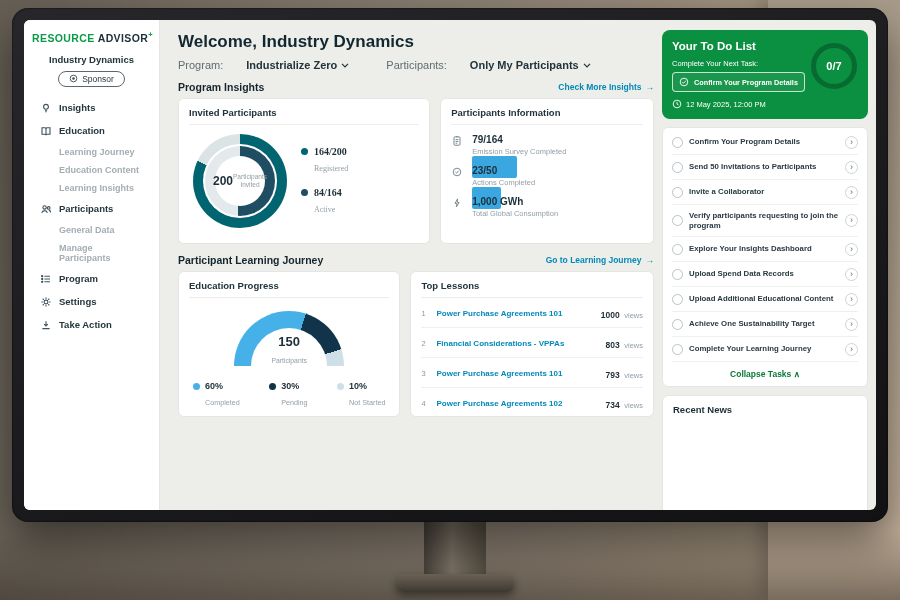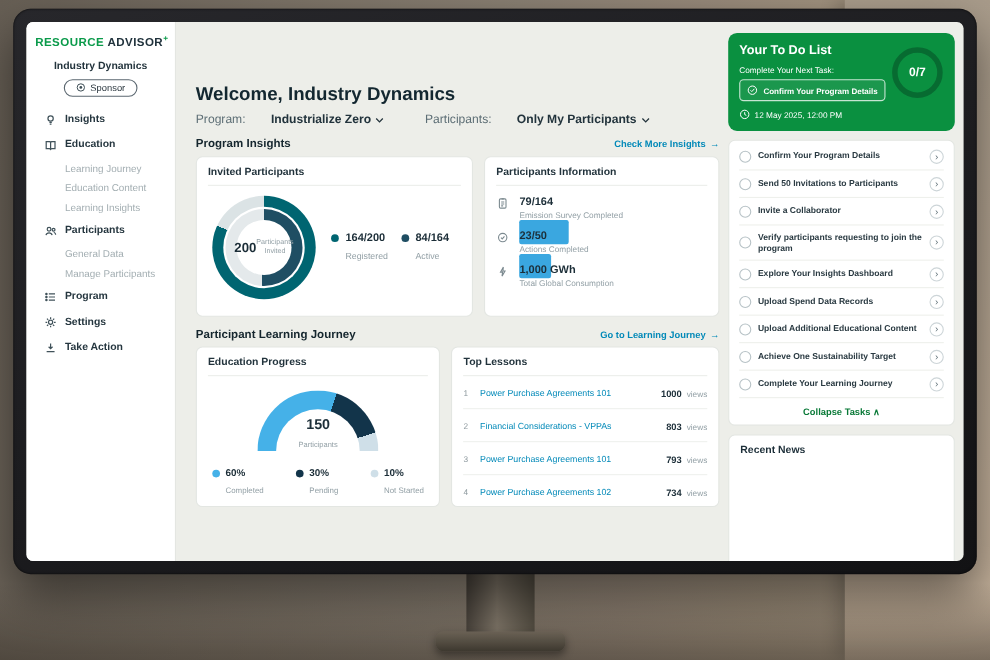--- a/index.html
+++ b/index.html
@@ -26,24 +26,24 @@
   .sidebar { width:136px; min-width:136px; background:#fff; border-right:1px solid #e4e6e2; padding:10px 8px; }
   .logo { font-size:10.5px; font-weight:bold; letter-spacing:.4px; white-space:nowrap; }
   .logo-green { color:#0a9a4a; } .logo-dark { color:#20323c; } .logo-plus { color:#0a9a4a; font-size:7.5px; vertical-align:super; }
   .org { margin-top:10px; text-align:center; font-size:9.5px; font-weight:bold; color:#22333c; }
   .sponsor { margin:6px auto 10px; display:flex; align-items:center; gap:4px; border:1px solid #5b6770;
     border-radius:10px; background:#fff; padding:2px 10px; font-size:8.5px; color:#2a363e; cursor:pointer; width:fit-content; }
   .nav-item { display:flex; align-items:center; gap:7px; padding:5px 8px; font-size:9.5px; font-weight:bold;
     color:#25363f; border-radius:12px; margin:1px 0; cursor:pointer; }
   .nav-item.active { background:#dff1e3; }
   .nav-ico { width:12px; height:12px; display:inline-flex; flex:none; }
-  .nav-sub { display:block; padding:4px 8px 4px 27px; font-size:9px; color:#a3aeb2; font-weight:normal; cursor:pointer; }
-
-  
-  .main { flex:1; min-width:0; padding:10px 8px 0 18px;margin-top:44px; }
+  .nav-sub { display:block; padding:4px 8px 4px 27px; font-size:9px; color:#a3aeb2; font-weight:bold; cursor:pointer; }
+
+  
+  .main { flex:1; min-width:0; padding:10px 8px 0 18px; }
   h1 { font-size:17px; color:#132730; margin:2px 0 7px; }
   .filters { display:flex; align-items:center; gap:23px; font-size:11px; color:#5d6e75; }
   .f-value { font-weight:bold; color:#22333c; display:flex; align-items:center; gap:4px; margin-right:14px; cursor:pointer; }
   .sec-head { display:flex; justify-content:space-between; align-items:center; margin:10px 0 5px;gap:44px; }
   .sec-title { font-size:10.5px; font-weight:bold; color:#15262e; }
   .sec-link { font-size:8.5px; font-weight:bold; color:#0289b8; display:flex; gap:4px; align-items:center; cursor:pointer;justify-content:center; }
   .cards-row { display:flex; gap:10px; }
   .card { background:#fff; border:1px solid #e3e6e2; border-radius:6px; padding:8px 10px; height:146px; overflow:hidden; }
   .card-title { font-size:9.5px; font-weight:bold; color:#22333c; padding-bottom:6px; border-bottom:1px solid #eceeea; }
   .card.invited { flex:1.2; } .card.info { flex:1; }
@@ -54,21 +54,21 @@
   .donut { width:94px; height:94px; position:relative; margin-left:4px; flex:none; }
   .donut-outer { position:absolute; inset:0; border-radius:50%;
     background:conic-gradient(#006571 0 82%, #dbe3e5 0); }
   .donut-gap { position:absolute; inset:10px; border-radius:50%; background:#fff; }
   .donut-inner { position:absolute; inset:12px; border-radius:50%;
     background:conic-gradient(#1f4e63 0 51%, #e4e9eb 0); }
   .donut-hole { position:absolute; inset:22px; border-radius:50%; background:#fff;
     display:flex; flex-direction:row; align-items:center; justify-content:center; text-align:center; }
   .donut-num { font-size:12px; font-weight:bold; color:#1c2e38; }
   .donut-sub { font-size:6.5px; color:#93a0a6; line-height:1.25; width:40px; }
-  .legend { display:flex; flex-direction:row; gap:12px; }
+  .legend { display:flex; flex-direction:column; gap:12px;font-family:Liberation Serif, serif; }
   .legend-item { display:flex; align-items:flex-start; gap:6px; }
   .dot { width:7px; height:7px; border-radius:50%; margin-top:2px; flex:none; background:#888; }
   .lg-val { font-size:10px; font-weight:bold; color:#1c2e38; display:block; }
   .lg-lab { font-size:8px; color:#93a0a6; }
 
   
   .info-row { display:flex; gap:8px; margin-top:9px; }
   .info-ico { width:13px; flex:none; padding-top:1px; }
   .info-val { font-size:10px; font-weight:bold; color:#1c2e38; display:block; }
   .info-lab { font-size:7.5px; color:#93a0a6; display:block; margin-top:2px; }
@@ -85,21 +85,21 @@
   .g-sub { font-size:6.8px; color:#93a0a6; }
   .gauge-legend { display:flex; justify-content:space-between; padding:13px 4px 0; }
   .gl-item { display:flex; gap:5px; align-items:flex-start; }
   .gl-pct { font-size:9px; font-weight:bold; color:#1c2e38; display:block; }
   .gl-lab { font-size:7.2px; color:#93a0a6; }
 
   
   .lesson-row { display:flex; align-items:center; gap:7px; padding:6px 0 5px; border-bottom:1px solid #eff1ee; }
   .lesson-row:last-child { border-bottom:none; }
   .l-rank { color:#8b979c; width:8px; font-size:7.5px; flex:none; }
-  .l-title { color:#0289b8; font-weight:normal; font-size:8px; flex:1; cursor:pointer; }
+  .l-title { color:#0289b8; font-weight:bold; font-size:8px; flex:1; cursor:pointer; }
   .lv-num { font-size:8.5px; font-weight:bold; color:#1c2e38; }
   .lv-word { font-size:7.5px; color:#93a0a6; }
 
   
   .rightcol { width:214px; min-width:214px; padding:10px 8px 0 0; display:flex; flex-direction:column; gap:8px; }
   .todo-green { background:#0a9040; border-radius:8px; padding:10px; color:#fff; position:relative; }
   .tg-title { font-size:11.5px; font-weight:bold; }
   .tg-sub { font-size:7.5px; margin-top:7px; }
   .tg-task { margin-top:4px; display:flex; align-items:center; gap:5px; border:1px solid rgba(255,255,255,.75);
     border-radius:4px; padding:4px 6px; font-size:7.3px; font-weight:bold; background:rgba(255,255,255,.07);

